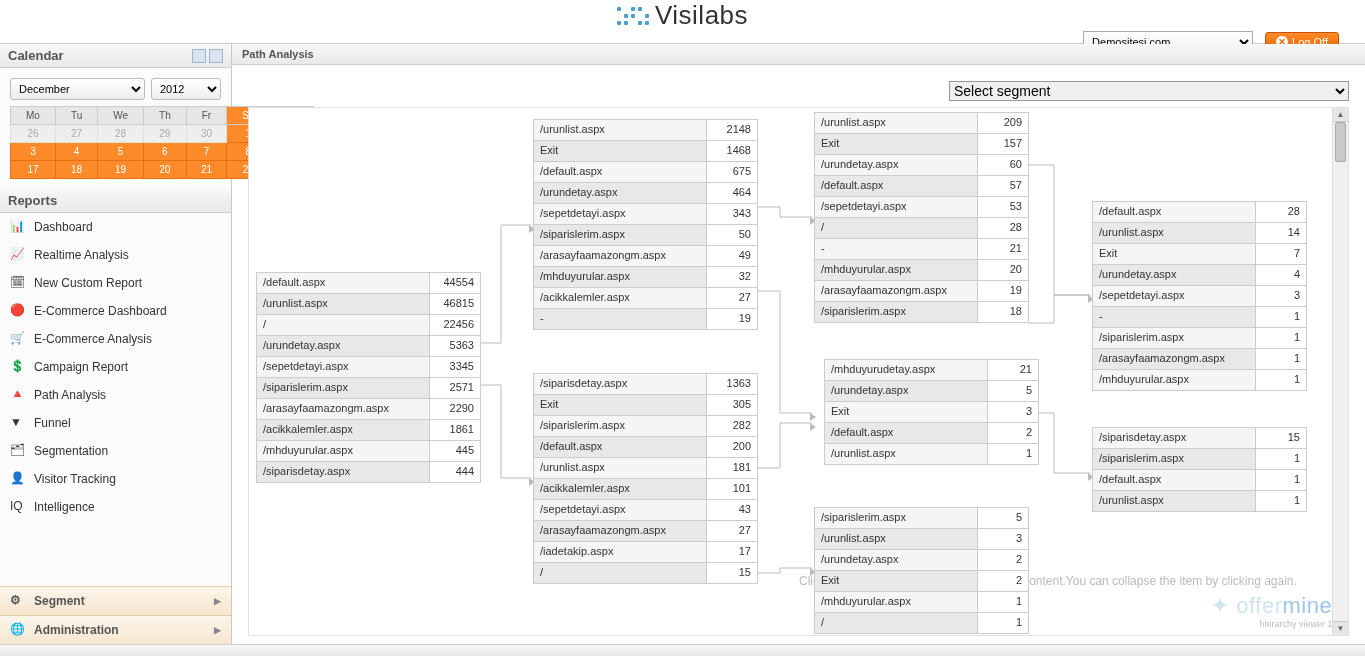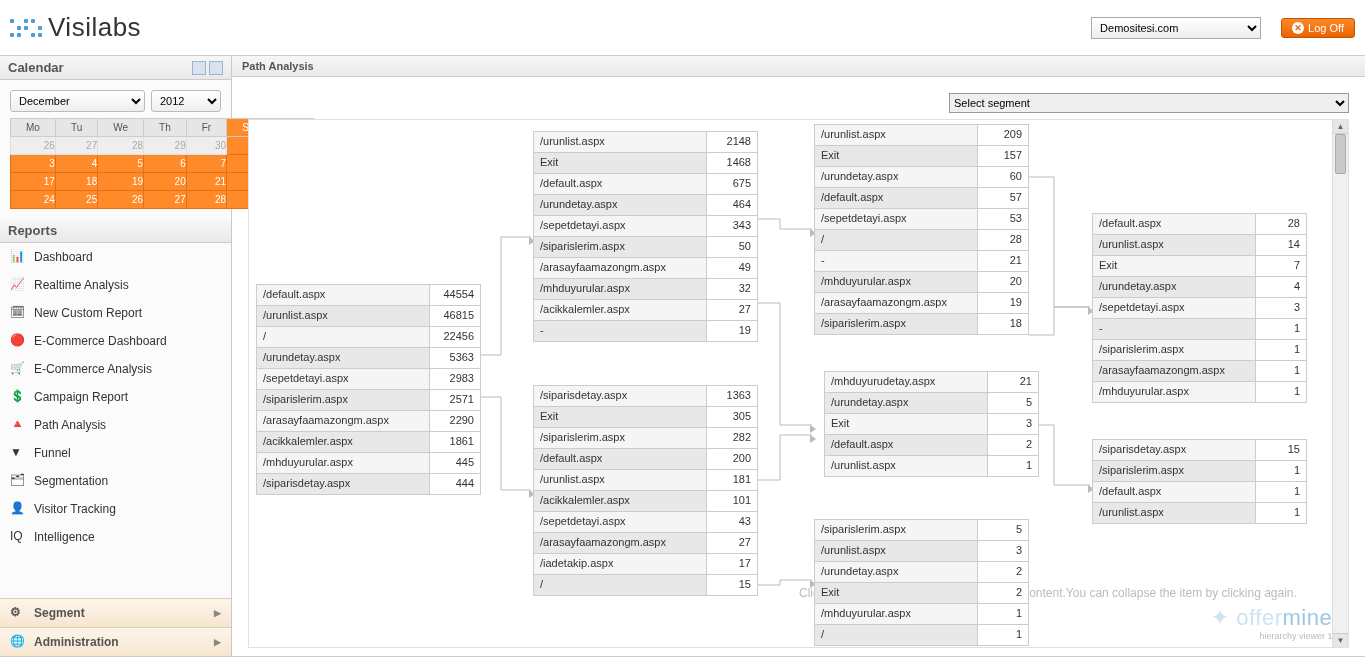--- a/index.html
+++ b/index.html
@@ -1,49 +1,49 @@
 <!DOCTYPE html>
 <html><head>
 <meta charset="utf-8">
 <style>
 * { box-sizing: border-box; margin: 0; padding: 0; }
 body { font-family: Tahoma, Arial, sans-serif; font-size: 11px; color: #333; background: #fff; width: 1365px; height: 657px; overflow: hidden; }
-.topbar { height: 56px; background: #fff; border-bottom: 1px solid #ccc; display: flex; align-items: center; padding: 0 10px; }
+.topbar { height: 44px; background: #fff; border-bottom: 1px solid #ccc; display: flex; align-items: center; padding: 0 26px; flex-direction: column; }
 .logo { font-size: 26px; font-weight: 300; color: #333; letter-spacing: 0.5px; display: flex; align-items: center; gap: 6px; }
 .logo-dots { display: grid; grid-template-columns: repeat(5, 4px); grid-template-rows: repeat(3, 4px); gap: 3px; }
 .logo-dots span { width: 4px; height: 4px; background: #4a9fd8; border-radius: 1px; }
 .logo-dots span.off { background: transparent; }
-.topbar-right { margin-left: auto; display: flex; align-items: center; gap: 20px; }
+.topbar-right { margin-left: auto; display: flex; align-items: center; gap: 12px; }
 .site-select { width: 170px; height: 22px; border: 1px solid #aaa; background: linear-gradient(#fff,#eee); font-size: 11px; padding: 0 4px; }
 .logoff { background: linear-gradient(#ff8a2a,#e96300); color: #fff; border: 1px solid #c55200; border-radius: 3px; padding: 3px 10px; font-size: 11px; cursor: pointer; display: flex; align-items: center; gap: 4px; }
 .logoff-x { background: #fff; color: #e96300; border-radius: 50%; width: 12px; height: 12px; display: inline-flex; align-items: center; justify-content: center; font-weight: bold; font-size: 9px; }
 .main-wrap { display: flex; height: 600px; }
 .left { width: 232px; border-right: 1px solid #c9c9c9; background: #fbfbfb; display: flex; flex-direction: column; }
 .panel-hdr { background: linear-gradient(#f7f7f7,#e9e9e9); border-bottom: 1px solid #ccc; padding: 4px 8px; font-size: 13px; color: #555; font-weight: bold; display: flex; align-items: center; }
 .panel-hdr .hdr-icons { margin-left: auto; display: flex; gap: 3px; }
 .panel-hdr .hdr-icons span { width: 14px; height: 14px; background: #d8e3f0; border: 1px solid #a0b5cc; display: inline-block; }
 .cal-body { padding: 10px; }
 .cal-selects { display: flex; gap: 6px; margin-bottom: 6px; }
 .cal-sel { flex: 1; border: 1px solid #bbb; background: linear-gradient(#fff,#eee); height: 22px; font-size: 11px; padding: 2px 4px; border-radius: 3px; }
 .cal-table { width: 100%; border-collapse: collapse; }
 .cal-table th { background: #e6e6e6; border: 1px solid #ccc; font-weight: normal; color: #555; padding: 3px 15px; font-size: 10px; }
 .cal-table th.we { background: #ff8a2a; color: #fff; }
-.cal-table td { border: 1px solid #e0e0e0; text-align: right; padding: 3px 0; font-size: 10px; cursor: pointer; }
+.cal-table td { border: 1px solid #e0e0e0; text-align: center; padding: 3px 0; font-size: 10px; cursor: pointer; }
 .cal-table td.o { background: #ff8a2a; color: #fff; border-color: #e66f10; }
 .cal-table td.g { background: #eee; color: #aaa; }
 .cal-table td.b { background: #7fb6e0; color: #fff; }
 .reports { flex: 1; overflow: auto; }
 .report-item { padding: 6px 10px; display: flex; align-items: center; gap: 8px; cursor: pointer; font-size: 12px; color: #333; }
 .report-item .ico { width: 16px; height: 16px; display: inline-block; }
 .bottom-items .report-item { background: linear-gradient(#fdf5ea,#f6e6cf); border-top: 1px solid #e0cfa8; font-weight: bold; color: #555; }
 .chev { margin-left: auto; color: #888; font-size: 9px; }
 .right { flex: 1; display: flex; flex-direction: column; }
 .content-hdr { background: linear-gradient(#f7f7f7,#e9e9e9); border-bottom: 1px solid #ccc; padding: 4px 10px; font-size: 11px; color: #555; font-weight: bold; }
 .seg-bar { padding: 16px 16px 0 16px; display: flex; }
-.seg-select { margin-left: auto; width: 400px; height: 20px; border: 1px solid #999; font-size: 11px; }
+.seg-select { margin-left: auto; width: 400px; height: 20px; border: 1px solid #999; font-size: 14px; }
 .canvas { flex: 1; position: relative; overflow: hidden; margin: 6px 16px 8px 16px; border: 1px solid #e0e0e0; background: #fff; }
 .col { position: absolute; }
 .node-list { width: 225px; }
 .node-list.n { width: 215px; }
 .row { display: flex; align-items: stretch; height: 22px; border: 1px solid #ccc; margin-top: -1px; font-size: 11px; }
 .row .lbl { flex: 1; padding: 3px 6px; background: #f5f5f5; border-right: 1px solid #ccc; white-space: nowrap; overflow: hidden; text-overflow: ellipsis; }
 .row.alt .lbl { background: #e8e8e8; }
 .row .val { width: 50px; text-align: right; padding: 3px 6px; background: #fff; }
 .hint { position: absolute; left: 550px; top: 466px; color: #bbb; font-size: 12px; white-space: nowrap; }
 .offerminer { position: absolute; right: 8px; bottom: 6px; text-align: right; }
@@ -137,29 +137,20 @@
               <td class="o">9</td>
             </tr>
         <tr>
               <td class="o">17</td>
               <td class="o">18</td>
               <td class="o">19</td>
               <td class="o">20</td>
               <td class="o">21</td>
               <td class="o">22</td>
               <td class="o">23</td>
-            </tr>
-        <tr>
-              <td class="o">24</td>
-              <td class="o">25</td>
-              <td class="o">26</td>
-              <td class="o">27</td>
-              <td class="o">28</td>
-              <td class="o">29</td>
-              <td class="o">30</td>
             </tr>
       </tbody>
         </table>
     </div>
     <div class="panel-hdr">
       <span>Reports</span>
     </div>
     <div class="reports" id="reports-list">
         <div class="report-item">
           <span class="ico">📊</span>
@@ -275,21 +266,21 @@
           <div class="row">
             <div class="lbl">/</div>
             <div class="val">22456</div>
           </div>
           <div class="row alt">
             <div class="lbl">/urundetay.aspx</div>
             <div class="val">5363</div>
           </div>
           <div class="row">
             <div class="lbl">/sepetdetayi.aspx</div>
-            <div class="val">2983</div>
+            <div class="val">3345</div>
           </div>
           <div class="row alt">
             <div class="lbl">/siparislerim.aspx</div>
             <div class="val">2571</div>
           </div>
           <div class="row">
             <div class="lbl">/arasayfaamazongm.aspx</div>
             <div class="val">2290</div>
           </div>
           <div class="row alt">

